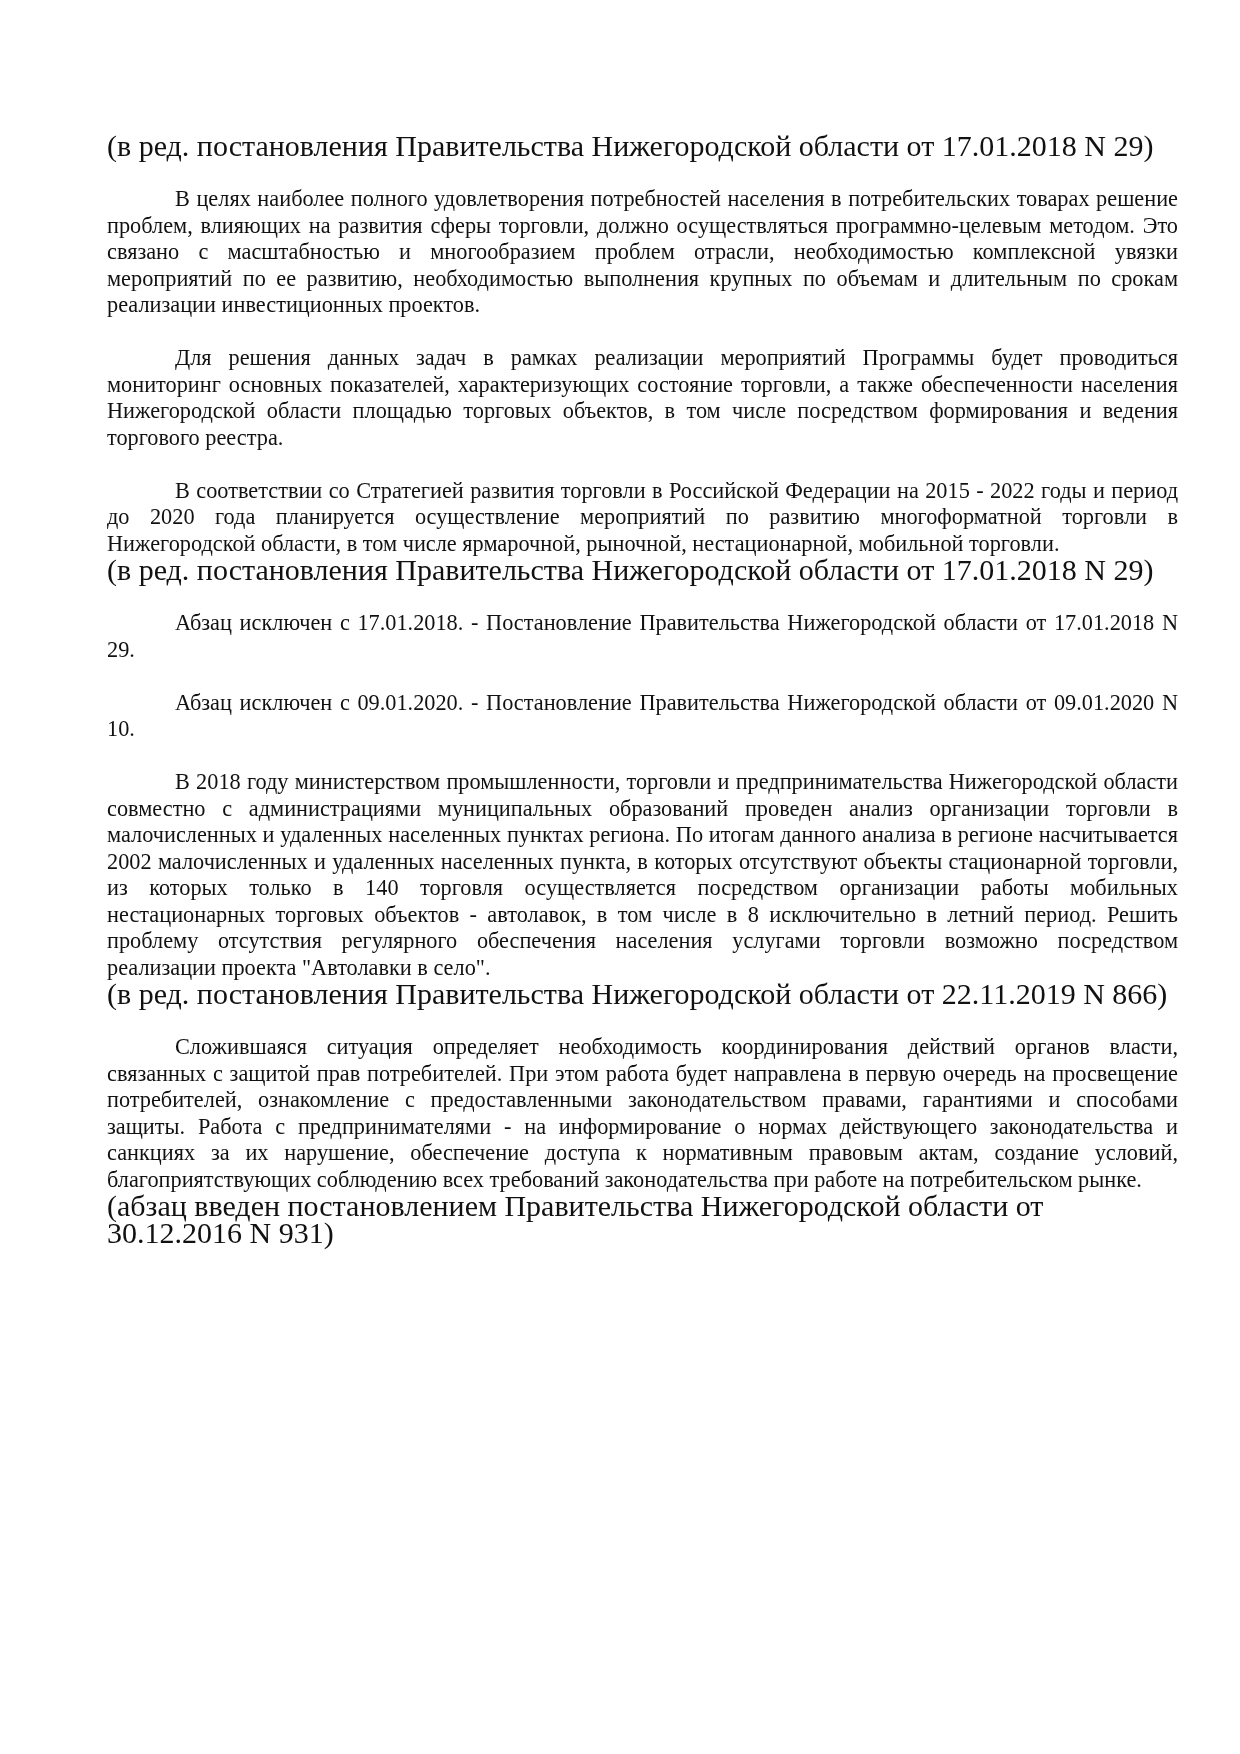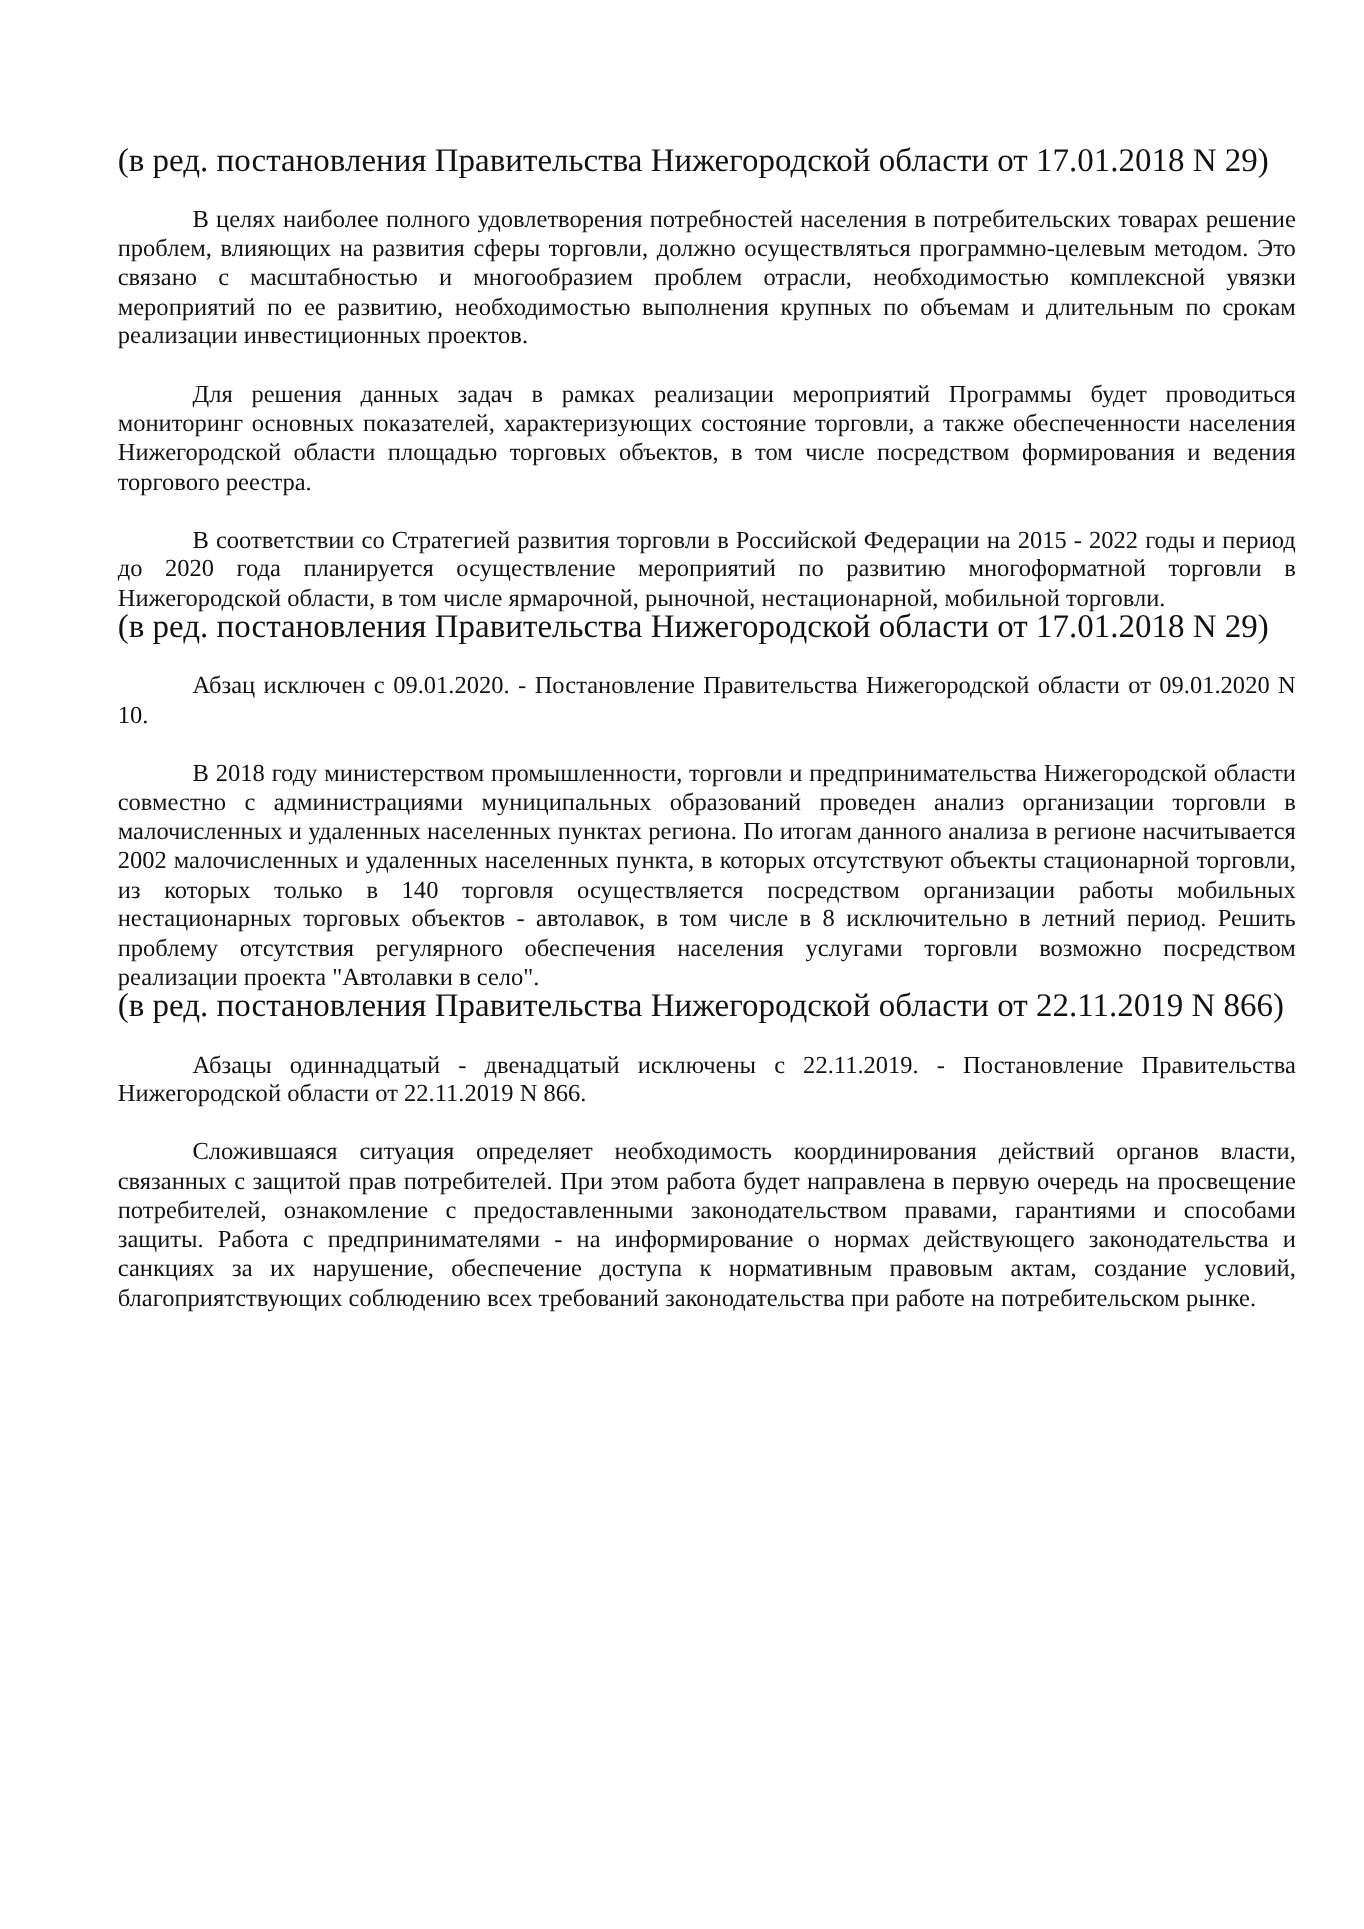--- a/index.html
+++ b/index.html
@@ -54,31 +54,32 @@
 
   <div class="block">
     <p class="para">Для решения данных задач в рамках реализации мероприятий Программы будет проводиться мониторинг основных показателей, характеризующих состояние торговли, а также обеспеченности населения Нижегородской области площадью торговых объектов, в том числе посредством формирования и ведения торгового реестра.</p>
   </div>
 
   <div class="block">
     <p class="para">В соответствии со Стратегией развития торговли в Российской Федерации на 2015 - 2022 годы и период до 2020 года планируется осуществление мероприятий по развитию многоформатной торговли в Нижегородской области, в том числе ярмарочной, рыночной, нестационарной, мобильной торговли.</p>
     <p class="note">(в ред. постановления Правительства Нижегородской области от 17.01.2018 N 29)</p>
   </div>
 
+  <div class="block">
+    <p class="para">Абзац исключен с 17.01.2018. - Постановление Правительства Нижегородской области от 17.01.2018 N 29.</p>
+  </div>
 
   <div class="block">
     <p class="para">Абзац исключен с 09.01.2020. - Постановление Правительства Нижегородской области от 09.01.2020 N 10.</p>
   </div>
 
   <div class="block">
     <p class="para">В 2018 году министерством промышленности, торговли и предпринимательства Нижегородской области совместно с администрациями муниципальных образований проведен анализ организации торговли в малочисленных и удаленных населенных пунктах региона. По итогам данного анализа в регионе насчитывается 2002 малочисленных и удаленных населенных пункта, в которых отсутствуют объекты стационарной торговли, из которых только в 140 торговля осуществляется посредством организации работы мобильных нестационарных торговых объектов - автолавок, в том числе в 8 исключительно в летний период. Решить проблему отсутствия регулярного обеспечения населения услугами торговли возможно посредством реализации проекта "Автолавки в село".</p>
     <p class="note">(в ред. постановления Правительства Нижегородской области от 22.11.2019 N 866)</p>
   </div>
 
-  <div class="block">
-    <p class="para">Абзацы одиннадцатый - двенадцатый исключены с 22.11.2019. - Постановление Правительства Нижегородской области от 22.11.2019 N 866.</p>
-  </div>
 
   <div class="block">
     <p class="para">Сложившаяся ситуация определяет необходимость координирования действий органов власти, связанных с защитой прав потребителей. При этом работа будет направлена в первую очередь на просвещение потребителей, ознакомление с предоставленными законодательством правами, гарантиями и способами защиты. Работа с предпринимателями - на информирование о нормах действующего законодательства и санкциях за их нарушение, обеспечение доступа к нормативным правовым актам, создание условий, благоприятствующих соблюдению всех требований законодательства при работе на потребительском рынке.</p>
+    <p class="note">(абзац введен постановлением Правительства Нижегородской области от 30.12.2016 N 931)</p>
   </div>
 
 </div>
 
 </body></html>

